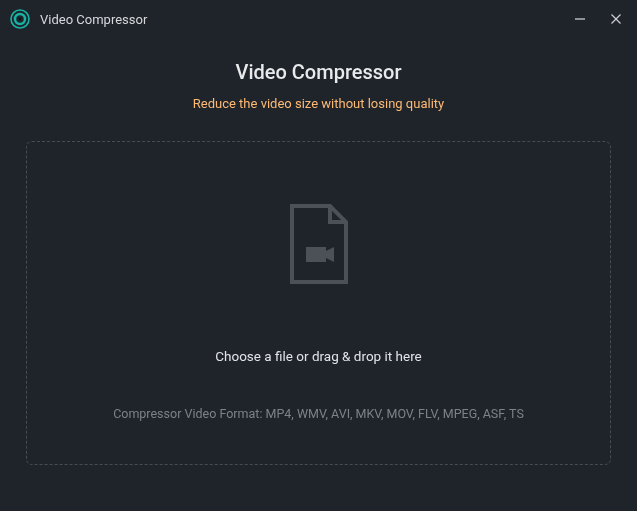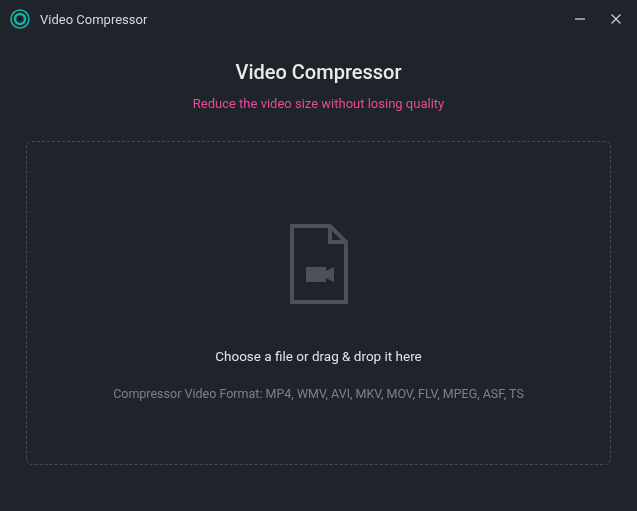--- a/index.html
+++ b/index.html
@@ -59,33 +59,34 @@
       align-items: center;
     }
     .main-title {
       font-size: 20px;
       font-weight: 500;
       color: #e9eaec;
       margin-bottom: 12px;
     }
     .subtitle {
       font-size: 13px;
-      color: #ec4899;
+      color: #fdba74;
       margin-bottom: 30px;
     }
     .dropzone {
       width: 585px;
       height: 324px;
       border: 1.5px dashed #474c53;
       border-radius: 6px;
       display: flex;
       flex-direction: column;
       align-items: center;
       justify-content: center;
       cursor: pointer;
+      gap: 20px;
     }
     .file-icon {
       margin-bottom: 36px;
       color: #4c5158;
       margin-top: 18px;
     }
     .drop-text {
       font-size: 13.5px;
       color: #e2e4e7;
       margin-bottom: 22px;

